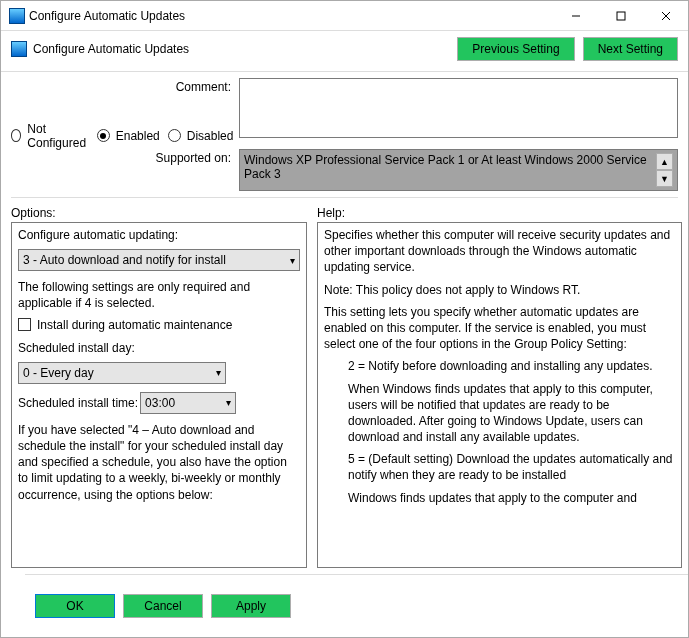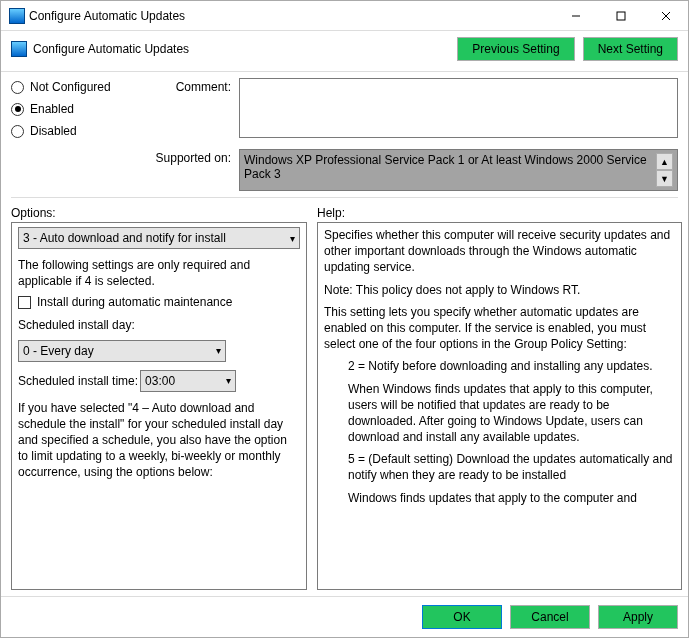--- a/index.html
+++ b/index.html
@@ -7,21 +7,21 @@
 .titlebar { height: 30px; background: #fff; border-bottom: 1px solid #ddd; display: flex; align-items: center; padding-left: 8px; }
 .titlebar-text { flex: 1; font-size: 12px; padding-left:4px;}
 .win-btns { display: flex; }
 .win-btn { width: 45px; height: 30px; display: flex; align-items: center; justify-content: center; }
 .subheader { display: flex; align-items: center; padding: 6px 10px 10px 10px; border-bottom: 1px solid #ddd; }
 .subheader-left { display: flex; align-items: center; flex: 1; gap: 6px; }
 .icon-sq { width: 16px; height: 16px; background: linear-gradient(#6cf,#06c); border: 1px solid #048; }
 .btn { background: #22c55e; border: 1px solid #adadad; padding: 4px 14px; cursor: pointer; }
 .nav-btns { display:flex; gap:8px; }
 .config-row { display: flex; padding: 6px 10px 2px 10px; }
-.state-col { width: 120px; display:flex; flex-direction:column; gap:8px; padding-top:2px;}
+.state-col { width: 120px; display:flex; flex-direction:row; gap:8px; padding-top:2px;}
 .radio-row { display: flex; align-items: center; gap: 6px; }
 .radio { width:13px; height:13px; border:1px solid #333; border-radius:50%; display:inline-flex; align-items:center; justify-content:center; }
 .radio.sel::after{content:""; width:6px; height:6px; background:#000; border-radius:50%;}
 .field-col { flex:1; display:flex; flex-direction:column; gap:11px; }
 .field-row { display:flex; align-items:flex-start; gap:8px; }
 .field-label { width:100px; text-align:right; padding-top:2px;}
 .textarea-like { flex:1; border:1px solid #7a7a7a; min-height:60px; background:#fff; position:relative; padding:4px; resize:none; overflow-y:scroll;}
 .supported-box{ flex:1; border:1px solid #7a7a7a; background:#a3a3a3; padding:3px 4px; display:flex; align-items:flex-start;}
 .supported-box .txt{flex:1;}
 .scroll-btn{width:17px; height:17px; background:#e1e1e1; border:1px solid #adadad; display:flex; align-items:center; justify-content:center; font-size:9px;}
@@ -35,21 +35,21 @@
 .pane p { margin:0 0 6px 0; line-height:1.35;}
 .select-like { border:1px solid #7a7a7a; background:#e5e5e5; padding:2px 4px; display:flex; align-items:center; justify-content:space-between; width:100%; height:22px;}
 .select-like.small{ width:208px;}
 .select-like.smaller{ width:96px;}
 .chev{font-size:10px;}
 .field-block{ margin-bottom:8px;}
 .cb-row{display:flex; align-items:center; gap:6px; margin:6px 0 8px 0;}
 .cb{width:13px; height:13px; border:1px solid #333; background:#fff;}
 .time-row{display:flex; align-items:center; gap:2px; margin-bottom:8px;}
 .indent{padding-left:24px;}
-.footer { border-top:1px solid #ddd; padding:8px 10px; display:flex; justify-content:flex-end; gap:8px;}
+.footer { border-top:1px solid #ddd; padding:19px 10px; display:flex; gap:8px;margin-left:24px;}
 .footer .btn{ width:80px; text-align:center; }
 </style>
 </head>
 <body>
 
 <div class="titlebar">
   <span class="icon-sq"></span>
   <span class="titlebar-text">Configure Automatic Updates</span>
   <div class="win-btns">
     <div class="win-btn">
@@ -115,20 +115,21 @@
   </div>
 </div>
 
 <div class="divider"></div>
 
 <div class="panes">
   <div class="pane-col left">
     <div class="section-label">Options:</div>
     <div class="pane">
       <div class="field-block">
+        <p>Configure automatic updating:</p>
         <div class="select-like">
           <span>3 - Auto download and notify for install</span>
           <span class="chev">▾</span>
         </div>
       </div>
       <p>The following settings are only required and applicable if 4 is selected.</p>
       <div class="cb-row">
         <span class="cb"></span>
         <span>Install during automatic maintenance</span>
       </div>

